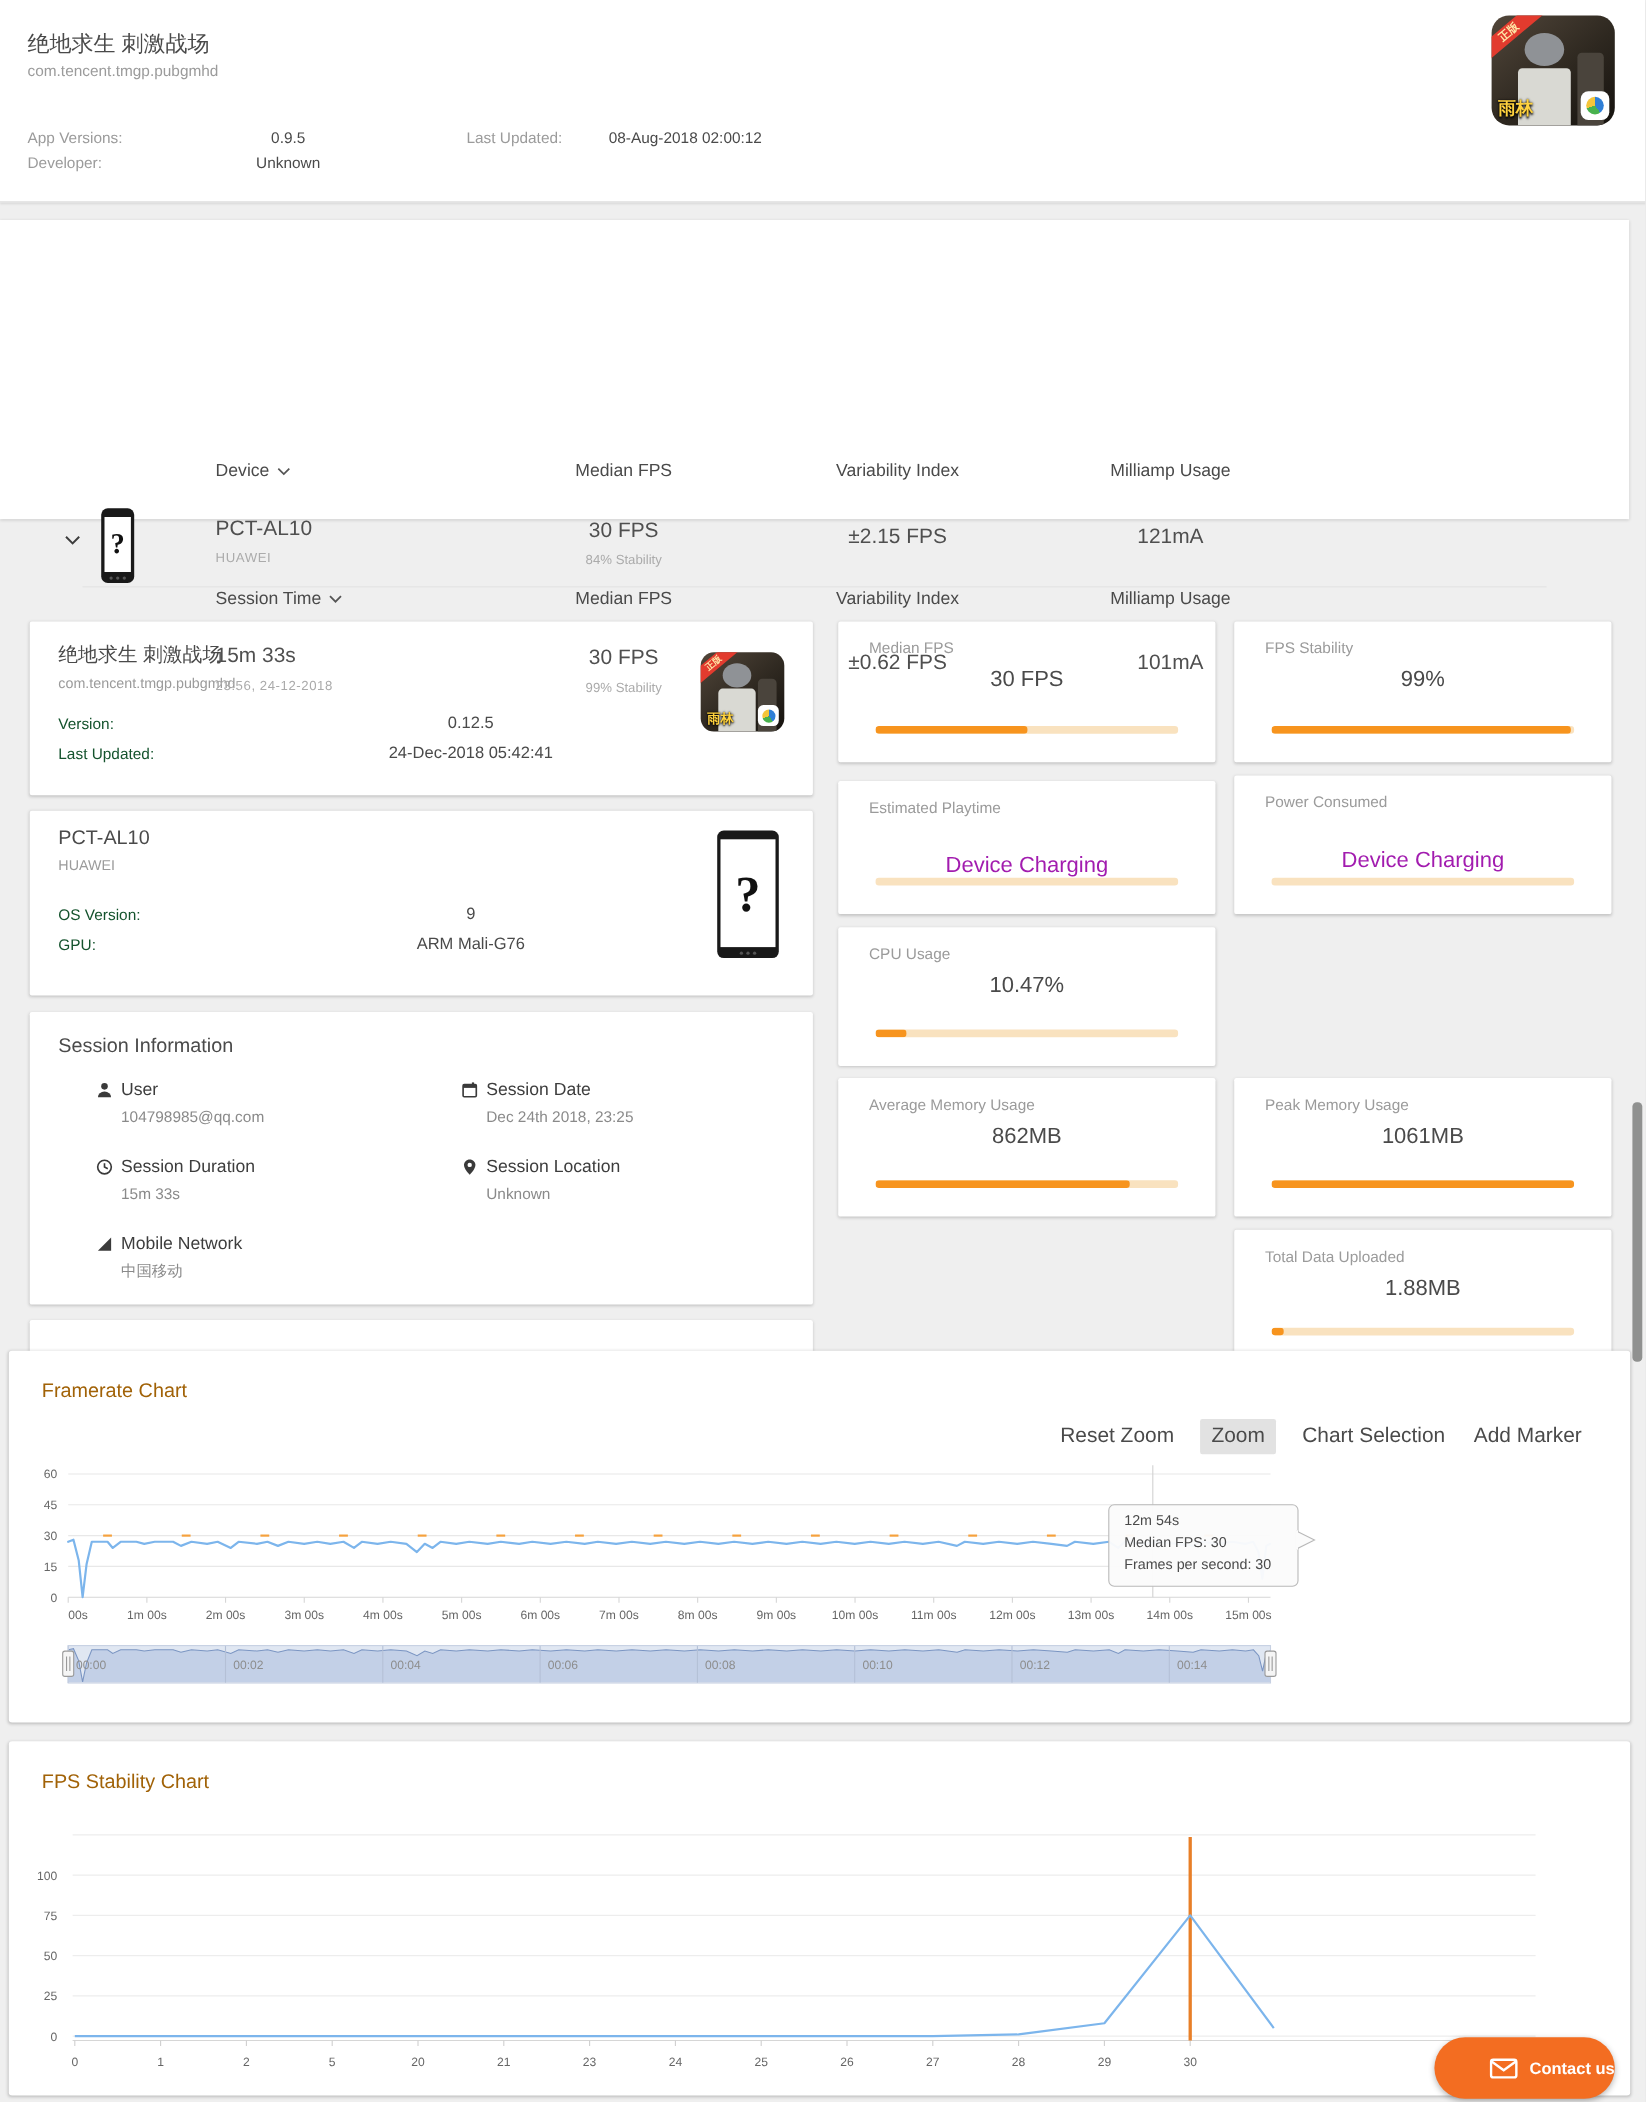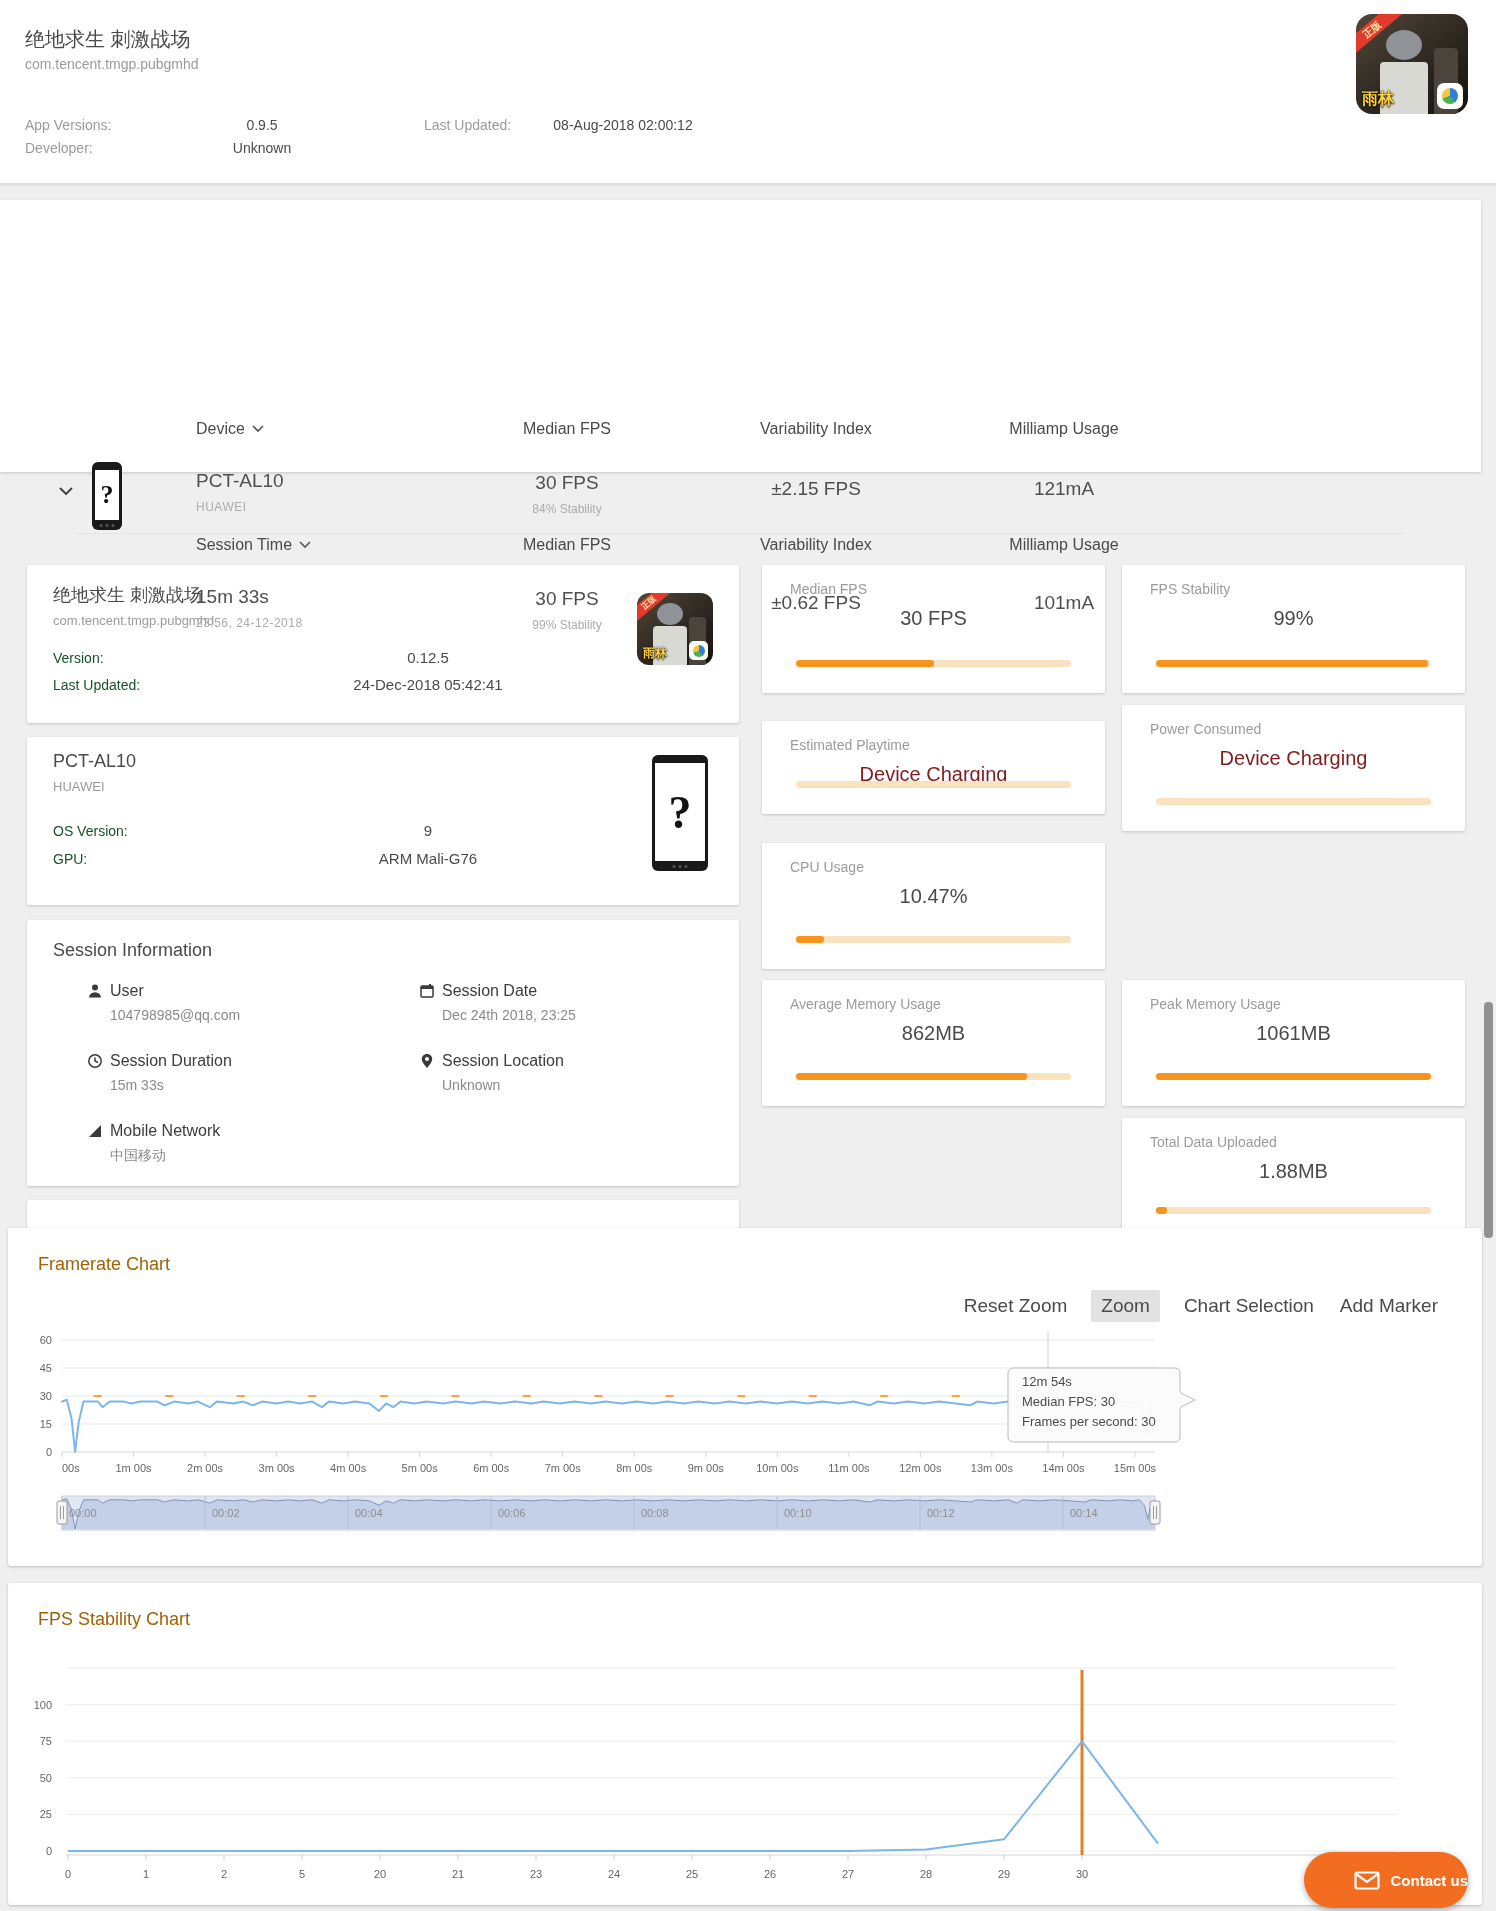--- a/index.html
+++ b/index.html
@@ -57,21 +57,21 @@
 .kv-label{position:absolute;font-size:14px;color:#14532d;}
 .kv-value{position:absolute;font-size:15px;color:#4a4a4a;text-align:center;left:240px;width:322px;}
 .sess-item{position:absolute;}
 .sess-label{font-size:16px;color:#3d3d3d;display:flex;align-items:center;gap:7px;}
 .sess-value{margin:7px 0 0 23px;font-size:14px;color:#8a8a8a;}
 
 .metric-grid{position:absolute;left:762px;top:556px;width:720px;height:690px;z-index:1;}
 .metric-card{position:absolute;width:343px;background:#fff;border-radius:2px;box-shadow:0 1px 3px rgba(0,0,0,.18);}
 .m-label{position:absolute;left:28px;top:16px;font-size:14px;color:#9b9b9b;}
 .m-value{position:absolute;left:20px;right:20px;top:42px;text-align:center;font-size:20px;color:#4a4a4a;}
-.m-value.muted{color:#7f1d1d;}
+.m-value.muted{color:#a21caf;margin-top:24px;}
 .m-bar{position:absolute;left:34px;right:34px;bottom:26px;height:7px;border-radius:3px;background:#f9e2bf;overflow:hidden;}
 .m-fill{height:100%;background:#f7941e;border-radius:3px;}
 
 .panel{position:absolute;background:#fff;border-radius:3px;box-shadow:0 1px 3px rgba(0,0,0,.22);z-index:3;}
 .panel-title{position:absolute;left:30px;top:26px;font-size:18px;color:#a16207;}
 .toolbar{position:absolute;top:62px;right:42px;display:flex;gap:22px;align-items:center;}
 .tb-btn{font-size:19px;color:#4a4a4a;background:none;border:none;cursor:pointer;padding:5px 2px;}
 .tb-btn.active{background:#e2e2e2;padding:5px 10px;border-radius:2px;}
 .chart-svg{position:absolute;left:0;top:0;width:100%;height:100%;}
 
@@ -268,21 +268,21 @@
           <div class="m-fill" style="width: 50%;"></div>
         </div>
       </div>
       <div class="metric-card" style="left: 360px; top: 9px; height: 128px;">
         <div class="m-label">FPS Stability</div>
         <div class="m-value">99%</div>
         <div class="m-bar">
           <div class="m-fill" style="width: 99%;"></div>
         </div>
       </div>
-      <div class="metric-card" style="left: 0px; top: 165px; height: 93px;">
+      <div class="metric-card" style="left: 0px; top: 154px; height: 121px;">
         <div class="m-label">Estimated Playtime</div>
         <div class="m-value muted">Device Charging</div>
         <div class="m-bar">
           <div class="m-fill" style="width: 0%;"></div>
         </div>
       </div>
       <div class="metric-card" style="left: 360px; top: 149px; height: 126px;">
         <div class="m-label">Power Consumed</div>
         <div class="m-value muted">Device Charging</div>
         <div class="m-bar">

